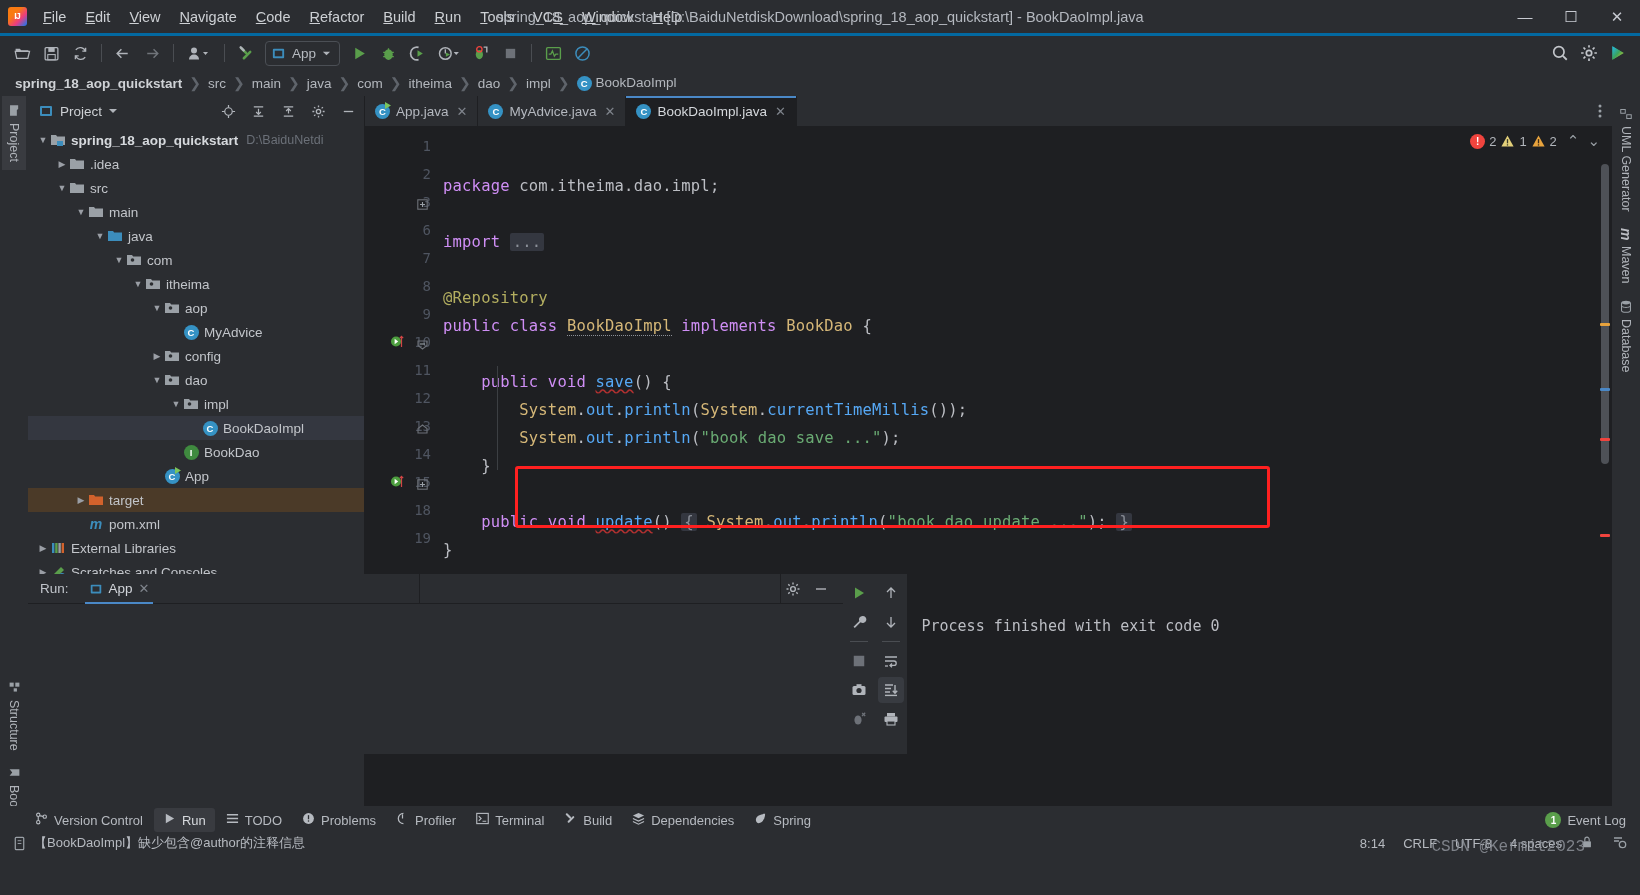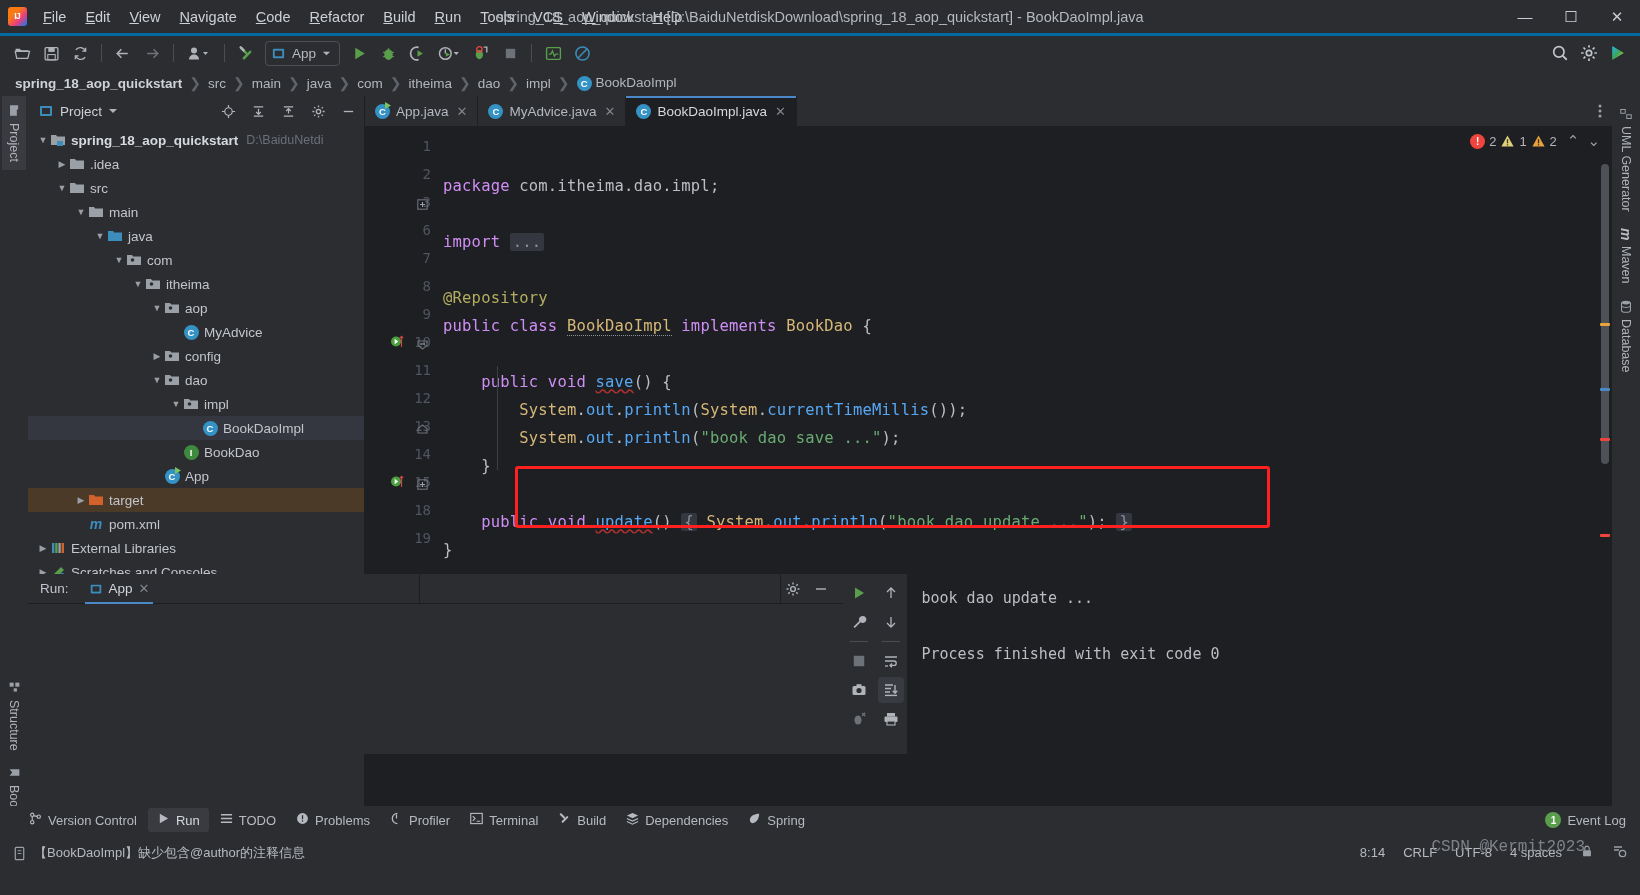--- a/index.html
+++ b/index.html
@@ -161,31 +161,31 @@
                align-items:center; padding-top:6px; gap:3px; flex-shrink:0; }
   .rt { width:26px;height:26px;display:flex;align-items:center;justify-content:center;border-radius:4px; }
   .rt.on{background:#383b41;}
   .rt-sep{width:18px;height:1px;background:#4a4d52;margin:3px 0;}
   #console { flex:1; padding:10px 0 0 14px; font-family:"DejaVu Sans Mono", monospace;
              font-size:15px; line-height:28px; color:#bcbec4; overflow:hidden; }
   .c-dim { color:#7a7f87; background:#26282e; }
 
   
   #toolwin-bar { position:absolute; left:0; right:0; top:806px; height:28px; background:#2b2d31;
-                 display:flex; align-items:center; padding-left:20px; gap:2px; }
+                 display:flex; align-items:center; padding-left:26px; gap:2px; }
   .tw { display:flex; align-items:center; gap:6px; padding:4px 9px; font-size:13px;
         color:#b6bac0; border-radius:3px; }
   .tw.active { background:#393b40; color:#d6d9dd; }
   #eventlog { margin-left:auto; display:flex; align-items:center; gap:6px; padding-right:14px;
               font-size:13px; color:#b6bac0; }
   .badge-g { width:16px;height:16px;border-radius:50%;background:#5a9e4b;color:#fff;font-size:10px;
              display:inline-flex;align-items:center;justify-content:center;font-weight:bold; }
 
   #statusbar { position:absolute; left:0; right:0; top:834px; height:28px; background:#2b2d31;
-               display:flex; align-items:flex-end; font-size:13px; color:#b6bac0; }
+               display:flex; align-items:flex-start; font-size:13px; color:#b6bac0; }
   #status-msg { display:flex; align-items:center; gap:7px; padding-left:12px; }
   #status-right { margin-left:auto; display:flex; align-items:center; gap:18px; padding-right:12px; }
   #watermark { position:absolute; right:55px; top:838px; font-size:16px; color:#8d9199;
                opacity:.85; pointer-events:none; font-family:Liberation Mono, monospace; }
 </style>
 </head>
 <body>
 
 <div id="titlebar">
   <div id="app-logo">
@@ -900,21 +900,20 @@
       </div>
       <div class="rt">
         <svg width="16" height="16" viewBox="0 0 16 16">
             <rect x="4" y="2" width="8" height="3.5" fill="#b0b4ba"></rect>
             <rect x="1.5" y="5.5" width="13" height="5.5" rx="1" fill="#b0b4ba"></rect>
             <rect x="4" y="10" width="8" height="4" fill="#2b2d31" stroke="#b0b4ba" stroke-width="1.1"></rect>
           </svg>
       </div>
     </div>
     <div id="console">
-        <div>book dao update ...</div>
         <div>&nbsp;</div>
         <div>Process finished with exit code 0</div>
       </div>
   </div>
 </div>
 
 <div id="toolwin-bar">
     <div class="tw">
       <span><svg width="13" height="13" viewBox="0 0 14 14">
           <circle cx="3.5" cy="3" r="1.8" fill="none" stroke="#b6bac0" stroke-width="1.2"></circle>

